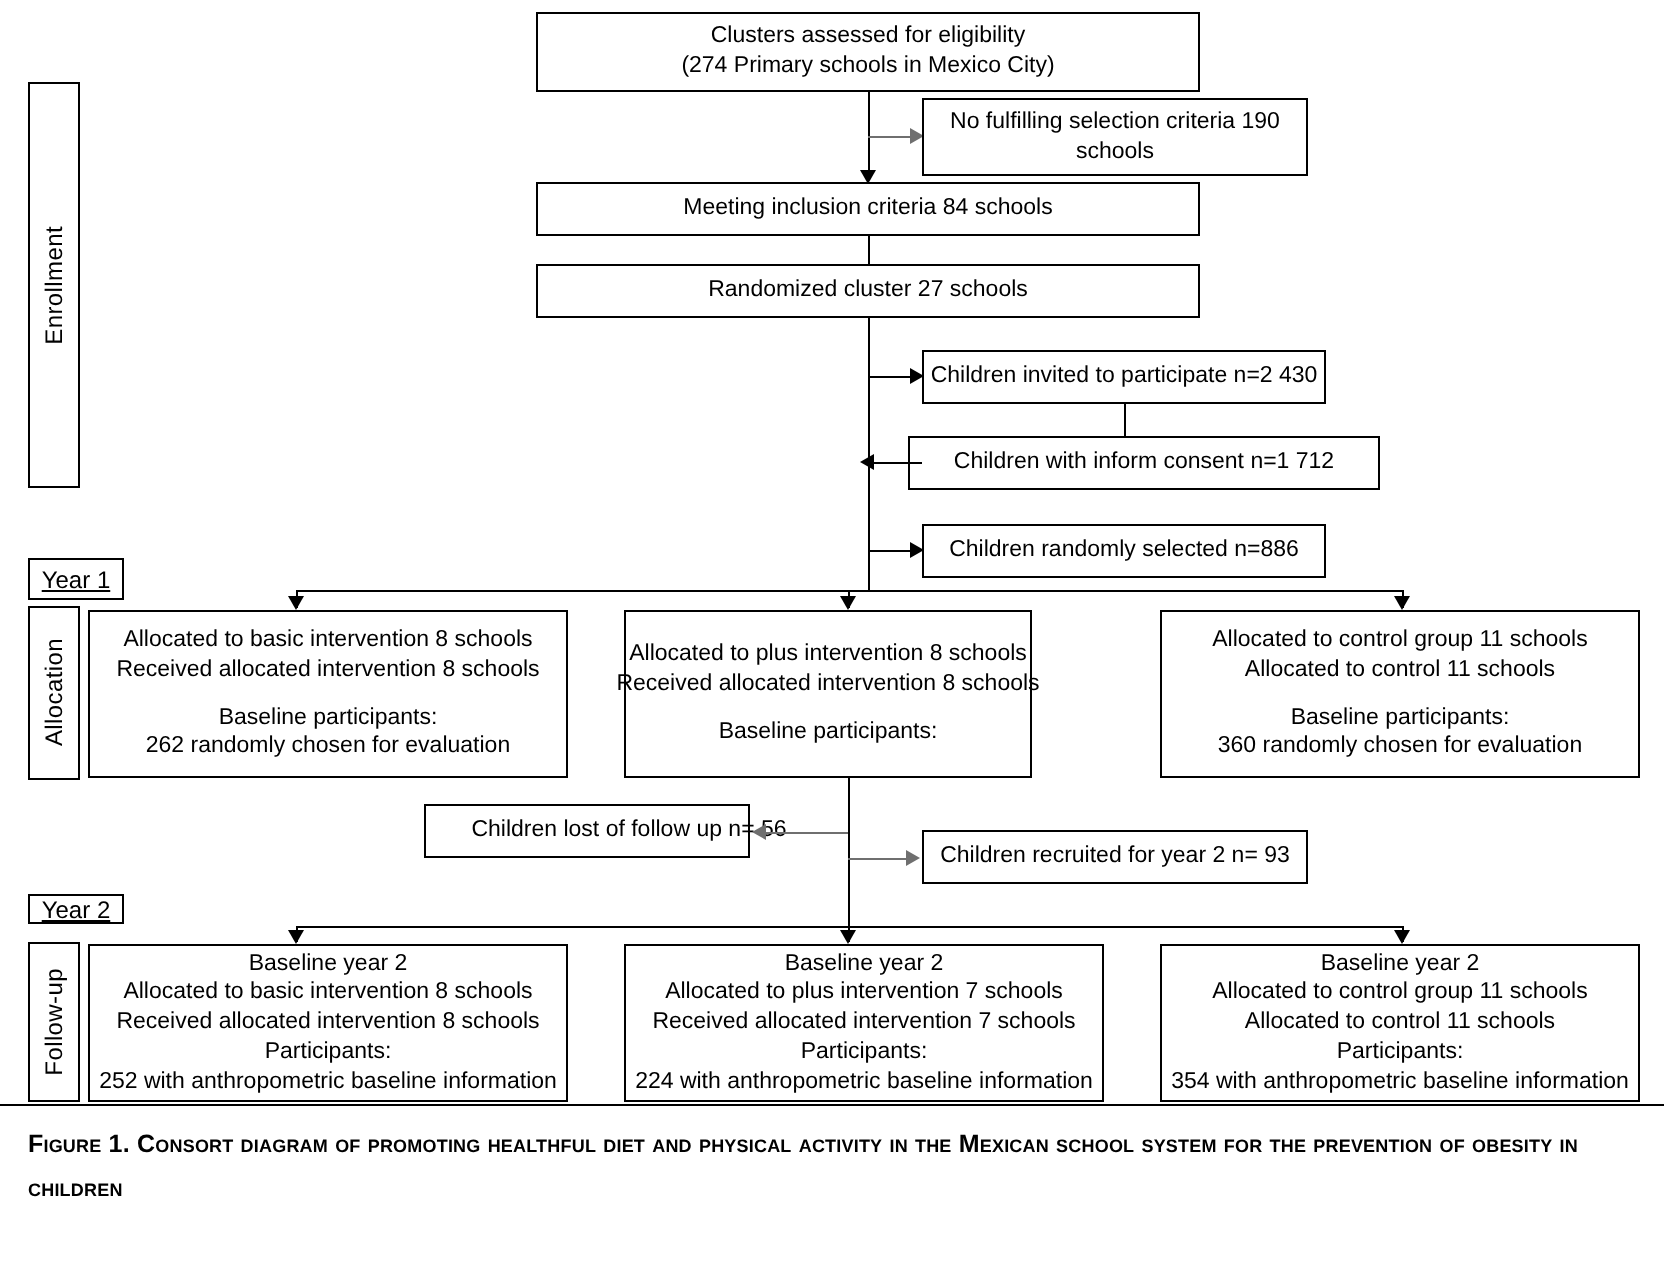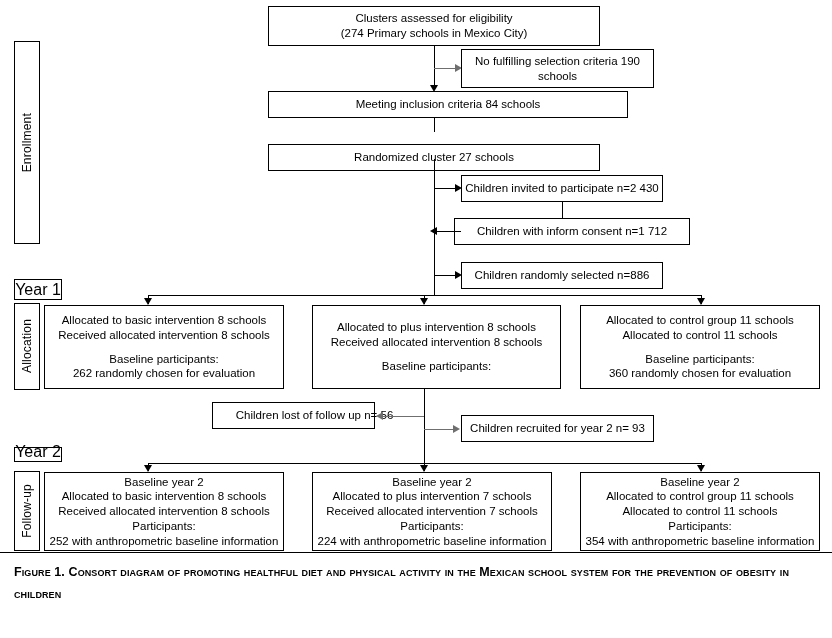--- a/index.html
+++ b/index.html
@@ -49,23 +49,24 @@
     font-size: 12px;
     letter-spacing: .2px;
     white-space: nowrap;
   }
   .ylabel {
     position: absolute;
     box-sizing: border-box;
     border: 1.6px solid #000;
     background: #ffffff;
     display: flex;
-    align-items: flex-end;
+    align-items: center;
     justify-content: center;
-    font-size: 16px;
+    font-size: 12px;
+    text-decoration: underline;
   }
   
   .vline {
     position: absolute;
     width: 0;
     border-left: 1.6px solid #000;
   }
   .hline {
     position: absolute;
     height: 0;
@@ -146,27 +147,27 @@
   <div class="arrow-d" style="left:430px; top:85px;"></div>
 
   <div class="hline grey" style="left:434px; top:68px; width:25px;"></div>
   <div class="arrow-r grey" style="left:455px; top:64px;"></div>
 
   <div class="box" style="left:461px; top:49px; width:193px; height:39px;">
     <span class="ln">No fulfilling selection criteria 190</span>
     <span class="ln">schools</span>
   </div>
 
-  <div class="box" style="left:268px; top:91px; width:360px; height:27px;">
+  <div class="box" style="left:268px; top:91px; width:332px; height:27px;">
     <span class="ln">Meeting inclusion criteria  84 schools</span>
   </div>
 
   <div class="vline" style="left:434px; top:118px; height:14px;"></div>
 
-  <div class="box" style="left:268px; top:144px; width:332px; height:27px;">
+  <div class="box" style="left:268px; top:132px; width:332px; height:27px;">
     <span class="ln">Randomized cluster 27 schools</span>
   </div>
 
   <div class="vline" style="left:434px; top:159px; height:136px;"></div>
 
   <div class="hline" style="left:434px; top:188px; width:25px;"></div>
   <div class="arrow-r" style="left:455px; top:184px;"></div>
 
   <div class="box" style="left:461px; top:175px; width:202px; height:27px;">
     <span class="ln">Children invited to participate n=2 430</span>
@@ -197,21 +198,21 @@
   <div class="arrow-d" style="left:697px; top:298px;"></div>
 
   <div class="box" style="left:44px; top:305px; width:240px; height:84px;">
     <span class="ln">Allocated to basic intervention  8 schools</span>
     <span class="ln">Received allocated intervention 8 schools</span>
     <span class="gap"></span>
     <span class="ln">Baseline participants:</span>
     <span class="ln">262 randomly chosen for evaluation</span>
   </div>
 
-  <div class="box" style="left:312px; top:305px; width:249px; height:84px;">
+  <div class="box" style="left:312px; top:305px; width:204px; height:84px;">
     <span class="ln">Allocated to plus intervention 8 schools</span>
     <span class="ln">Received allocated intervention 8 schools</span>
     <span class="gap"></span>
     <span class="ln">Baseline participants:</span>
   </div>
 
   <div class="box" style="left:580px; top:305px; width:240px; height:84px;">
     <span class="ln">Allocated to control group 11 schools</span>
     <span class="ln">Allocated to control 11 schools</span>
     <span class="gap"></span>

